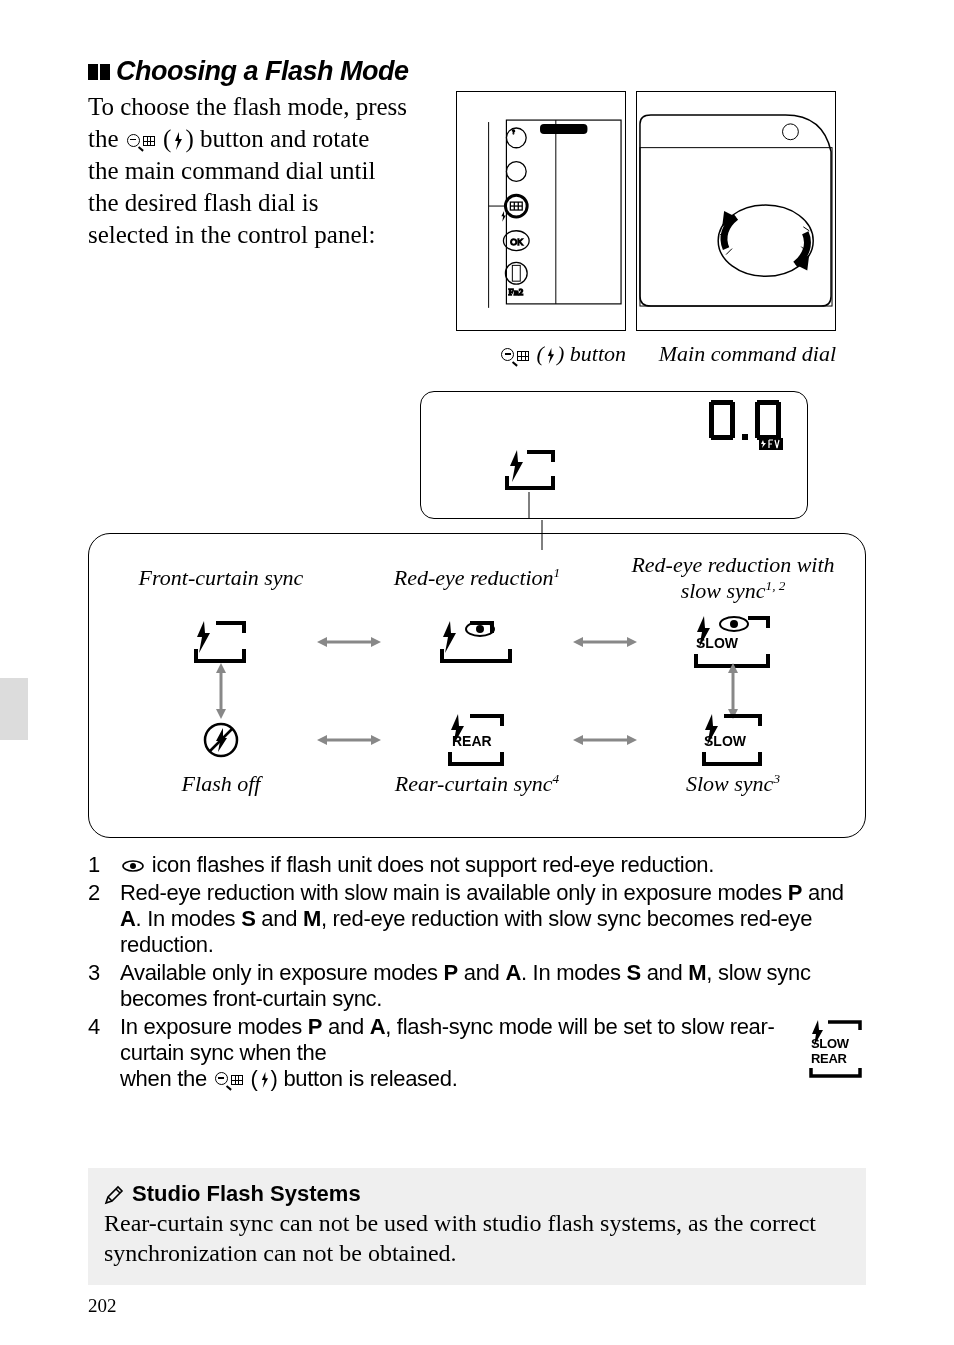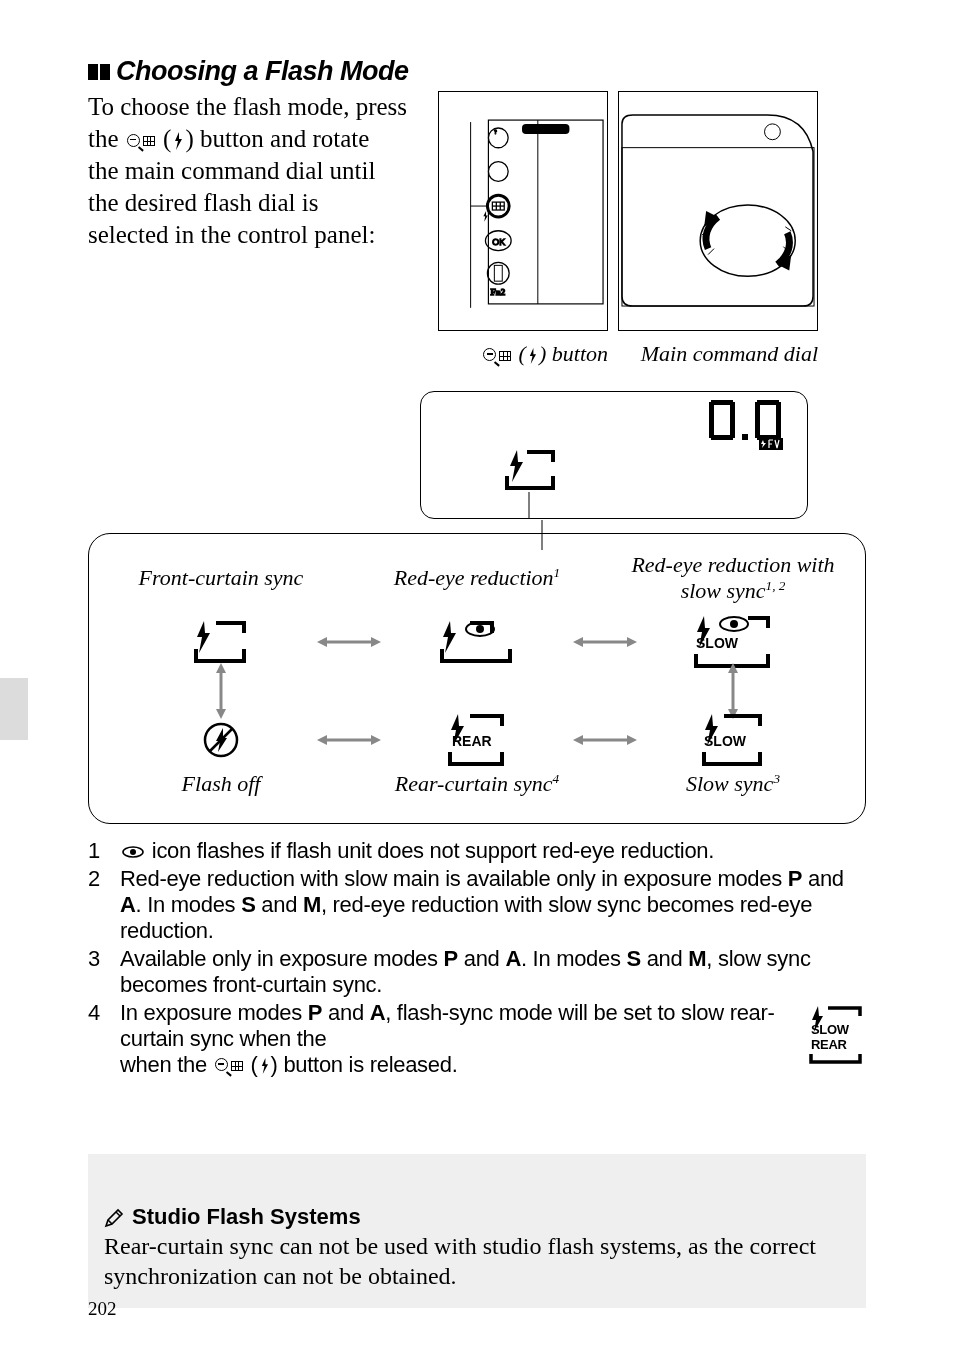--- a/index.html
+++ b/index.html
@@ -28,20 +28,21 @@
     font-family: 'Segoe UI', Arial, sans-serif;
     letter-spacing: -0.5px;
   }
   .black-squares { display: inline-flex; gap: 2px; }
   .black-squares span {
     width: 10px; height: 16px; background: #000;
   }
   .intro-row {
     display: flex;
     align-items: flex-start;
+    gap: 18px;
   }
   .intro-text {
     font-size: 25px;
     line-height: 1.28;
     flex: 1 1 auto;
     max-width: 350px;
   }
   .inline-icon {
     display: inline-flex;
     align-items: center;
@@ -154,21 +155,21 @@
     position: absolute;
     right: 24px;
     top: 46px;
     width: 24px; height: 12px;
     background: #000;
   }
 
   .modes-frame {
     border: 1.5px solid #000;
     border-radius: 22px;
-    padding: 18px 24px 18px 24px;
+    padding: 18px 24px 32px 24px;
     margin-top: 10px;
     position: relative;
   }
   .modes-grid {
     display: grid;
     grid-template-columns: 1fr 40px 1fr 40px 1fr;
     grid-template-rows: auto auto 36px auto auto;
     align-items: center;
     justify-items: center;
     row-gap: 6px;
@@ -228,21 +229,20 @@
     font-size: 24px;
     line-height: 1.28;
   }
   .note-heading {
     font-weight: bold;
     font-size: 22px;
     display: flex;
     align-items: center;
     gap: 8px;
     font-family: 'Segoe UI', Arial, sans-serif;
-    margin-top: 37px;
   }
   .pencil-icon {
     width: 20px; height: 20px;
   }
 
   .page-number {
     position: absolute;
     left: 88px;
     bottom: 28px;
     font-size: 19px;

